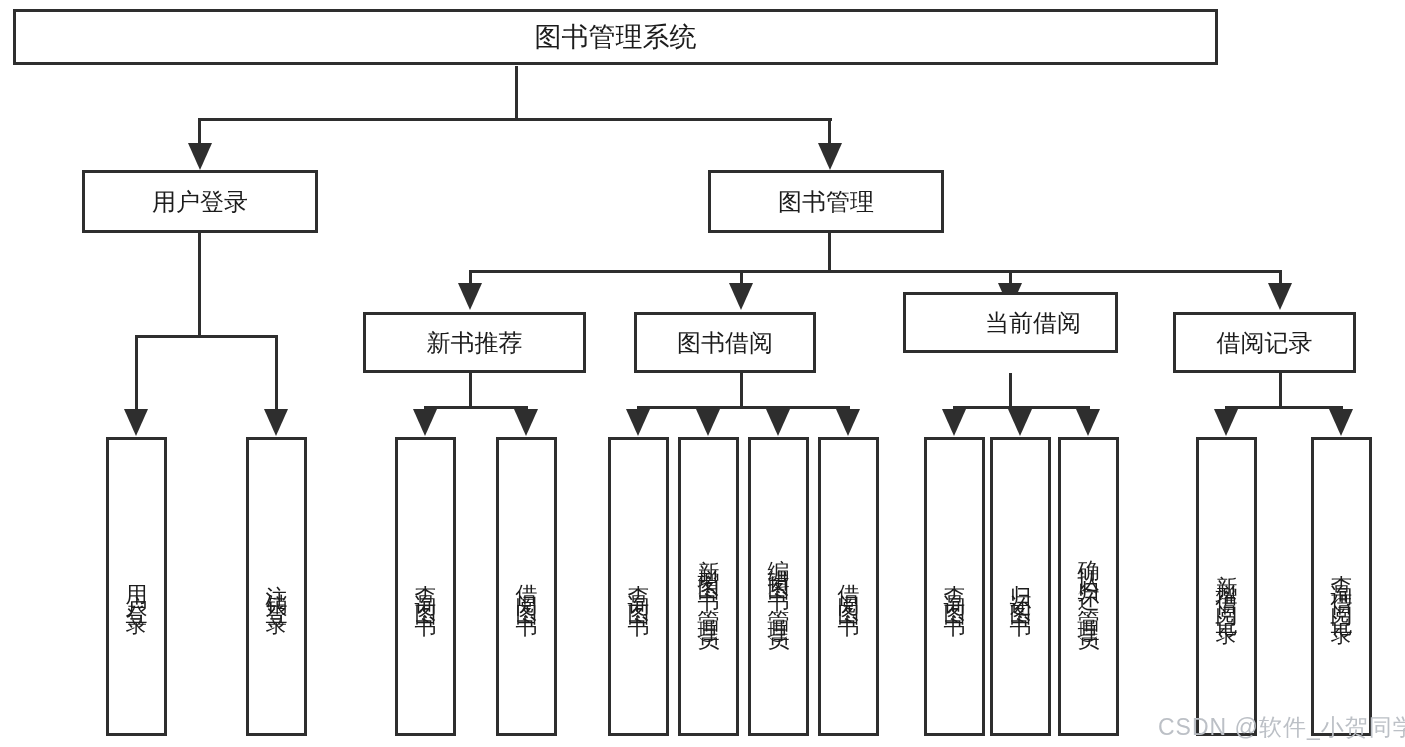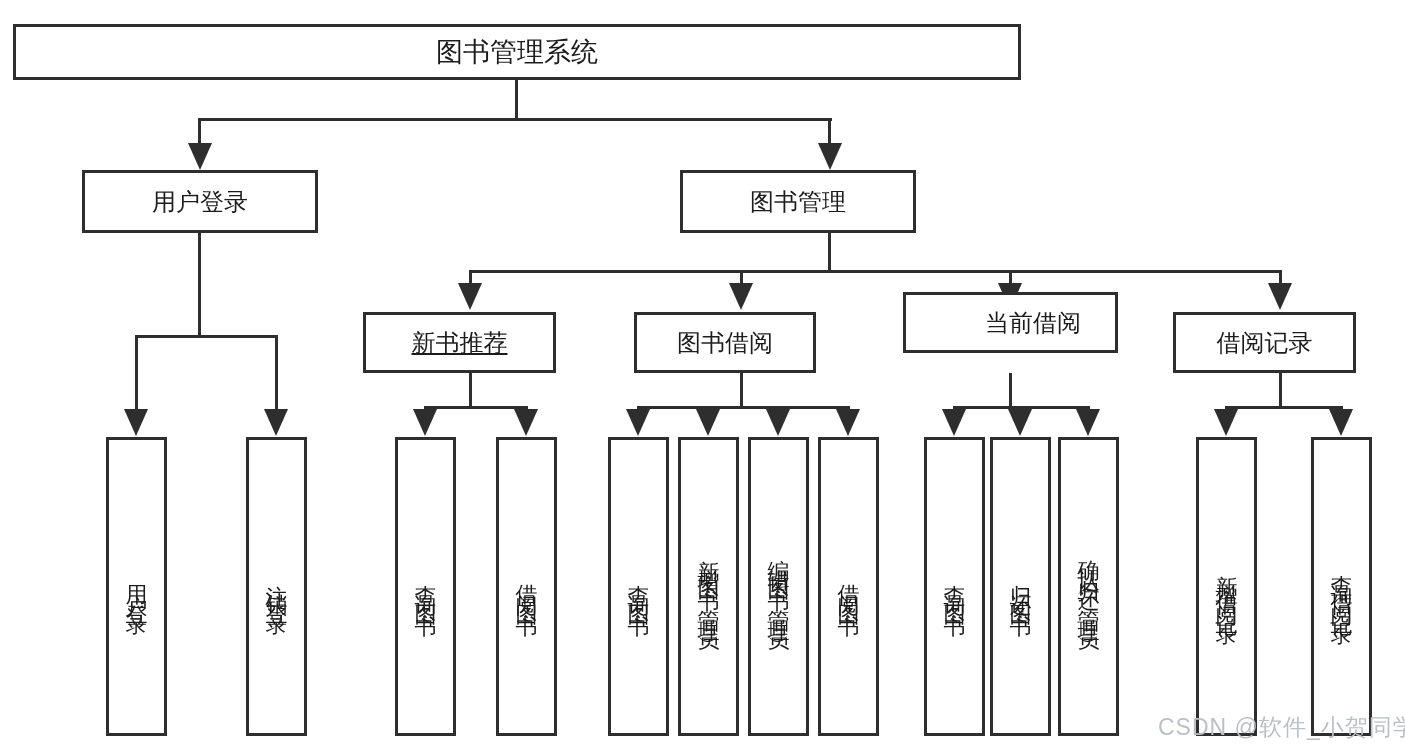--- a/index.html
+++ b/index.html
@@ -49,51 +49,51 @@
     color:#bcc0c6;
     z-index:3;
     white-space:nowrap;
   }
 </style>
 </head>
 <body>
 
 <div class="canvas">
 
-  <div class="node lvl1" style="left:13px; top:24px; width:1008px; height:56px;">图书管理系统</div>
+  <div class="node lvl1" style="left:13px; top:9px; width:1205px; height:56px;">图书管理系统</div>
 
   <div class="ln" style="left:515px; top:66px; width:3px; height:52px;"></div>
   <div class="ln" style="left:198px; top:118px; width:634px; height:3px;"></div>
   <div class="ln" style="left:198px; top:118px; width:3px; height:27px;"></div>
   <div class="ln" style="left:828px; top:118px; width:3px; height:27px;"></div>
   <div class="tri" style="left:188px; top:143px;"></div>
   <div class="tri" style="left:818px; top:143px;"></div>
 
   <div class="node lvl2" style="left:82px; top:170px; width:236px; height:63px;">用户登录</div>
-  <div class="node lvl2" style="left:680px; top:170px; width:236px; height:63px;text-align:center;">图书管理</div>
+  <div class="node lvl2" style="left:708px; top:170px; width:236px; height:63px;text-align:center;">图书管理</div>
 
   <div class="ln" style="left:198px; top:233px; width:3px; height:104px;"></div>
   <div class="ln" style="left:135px; top:335px; width:143px; height:3px;"></div>
   <div class="ln" style="left:135px; top:335px; width:3px; height:74px;"></div>
   <div class="ln" style="left:275px; top:335px; width:3px; height:74px;"></div>
   <div class="tri" style="left:124px; top:409px;"></div>
   <div class="tri" style="left:264px; top:409px;"></div>
 
   <div class="ln" style="left:828px; top:233px; width:3px; height:39px;"></div>
   <div class="ln" style="left:469px; top:270px; width:813px; height:3px;"></div>
   <div class="ln" style="left:469px; top:270px; width:3px; height:15px;"></div>
   <div class="ln" style="left:740px; top:270px; width:3px; height:15px;"></div>
   <div class="ln" style="left:1009px; top:270px; width:3px; height:15px;"></div>
   <div class="ln" style="left:1279px; top:270px; width:3px; height:15px;"></div>
   <div class="tri" style="left:458px; top:283px;"></div>
   <div class="tri" style="left:729px; top:283px;"></div>
   <div class="tri" style="left:998px; top:283px;"></div>
   <div class="tri" style="left:1268px; top:283px;"></div>
 
-  <div class="node lvl3" style="left:363px; top:312px; width:193px; height:61px;text-decoration:underline;">新书推荐</div>
+  <div class="node lvl3" style="left:363px; top:312px; width:223px; height:61px;">新书推荐</div>
   <div class="node lvl3" style="left:634px; top:312px; width:182px; height:61px;">图书借阅</div>
   <div class="node lvl3" style="left:903px; top:292px; width:215px; height:61px;padding-left:45px;">当前借阅</div>
   <div class="node lvl3" style="left:1173px; top:312px; width:183px; height:61px;">借阅记录</div>
 
   <div class="ln" style="left:469px; top:373px; width:3px; height:35px;"></div>
   <div class="ln" style="left:424px; top:406px; width:104px; height:3px;"></div>
   <div class="tri" style="left:413px; top:409px;"></div>
   <div class="tri" style="left:514px; top:409px;"></div>
 
   <div class="ln" style="left:740px; top:373px; width:3px; height:35px;"></div>

